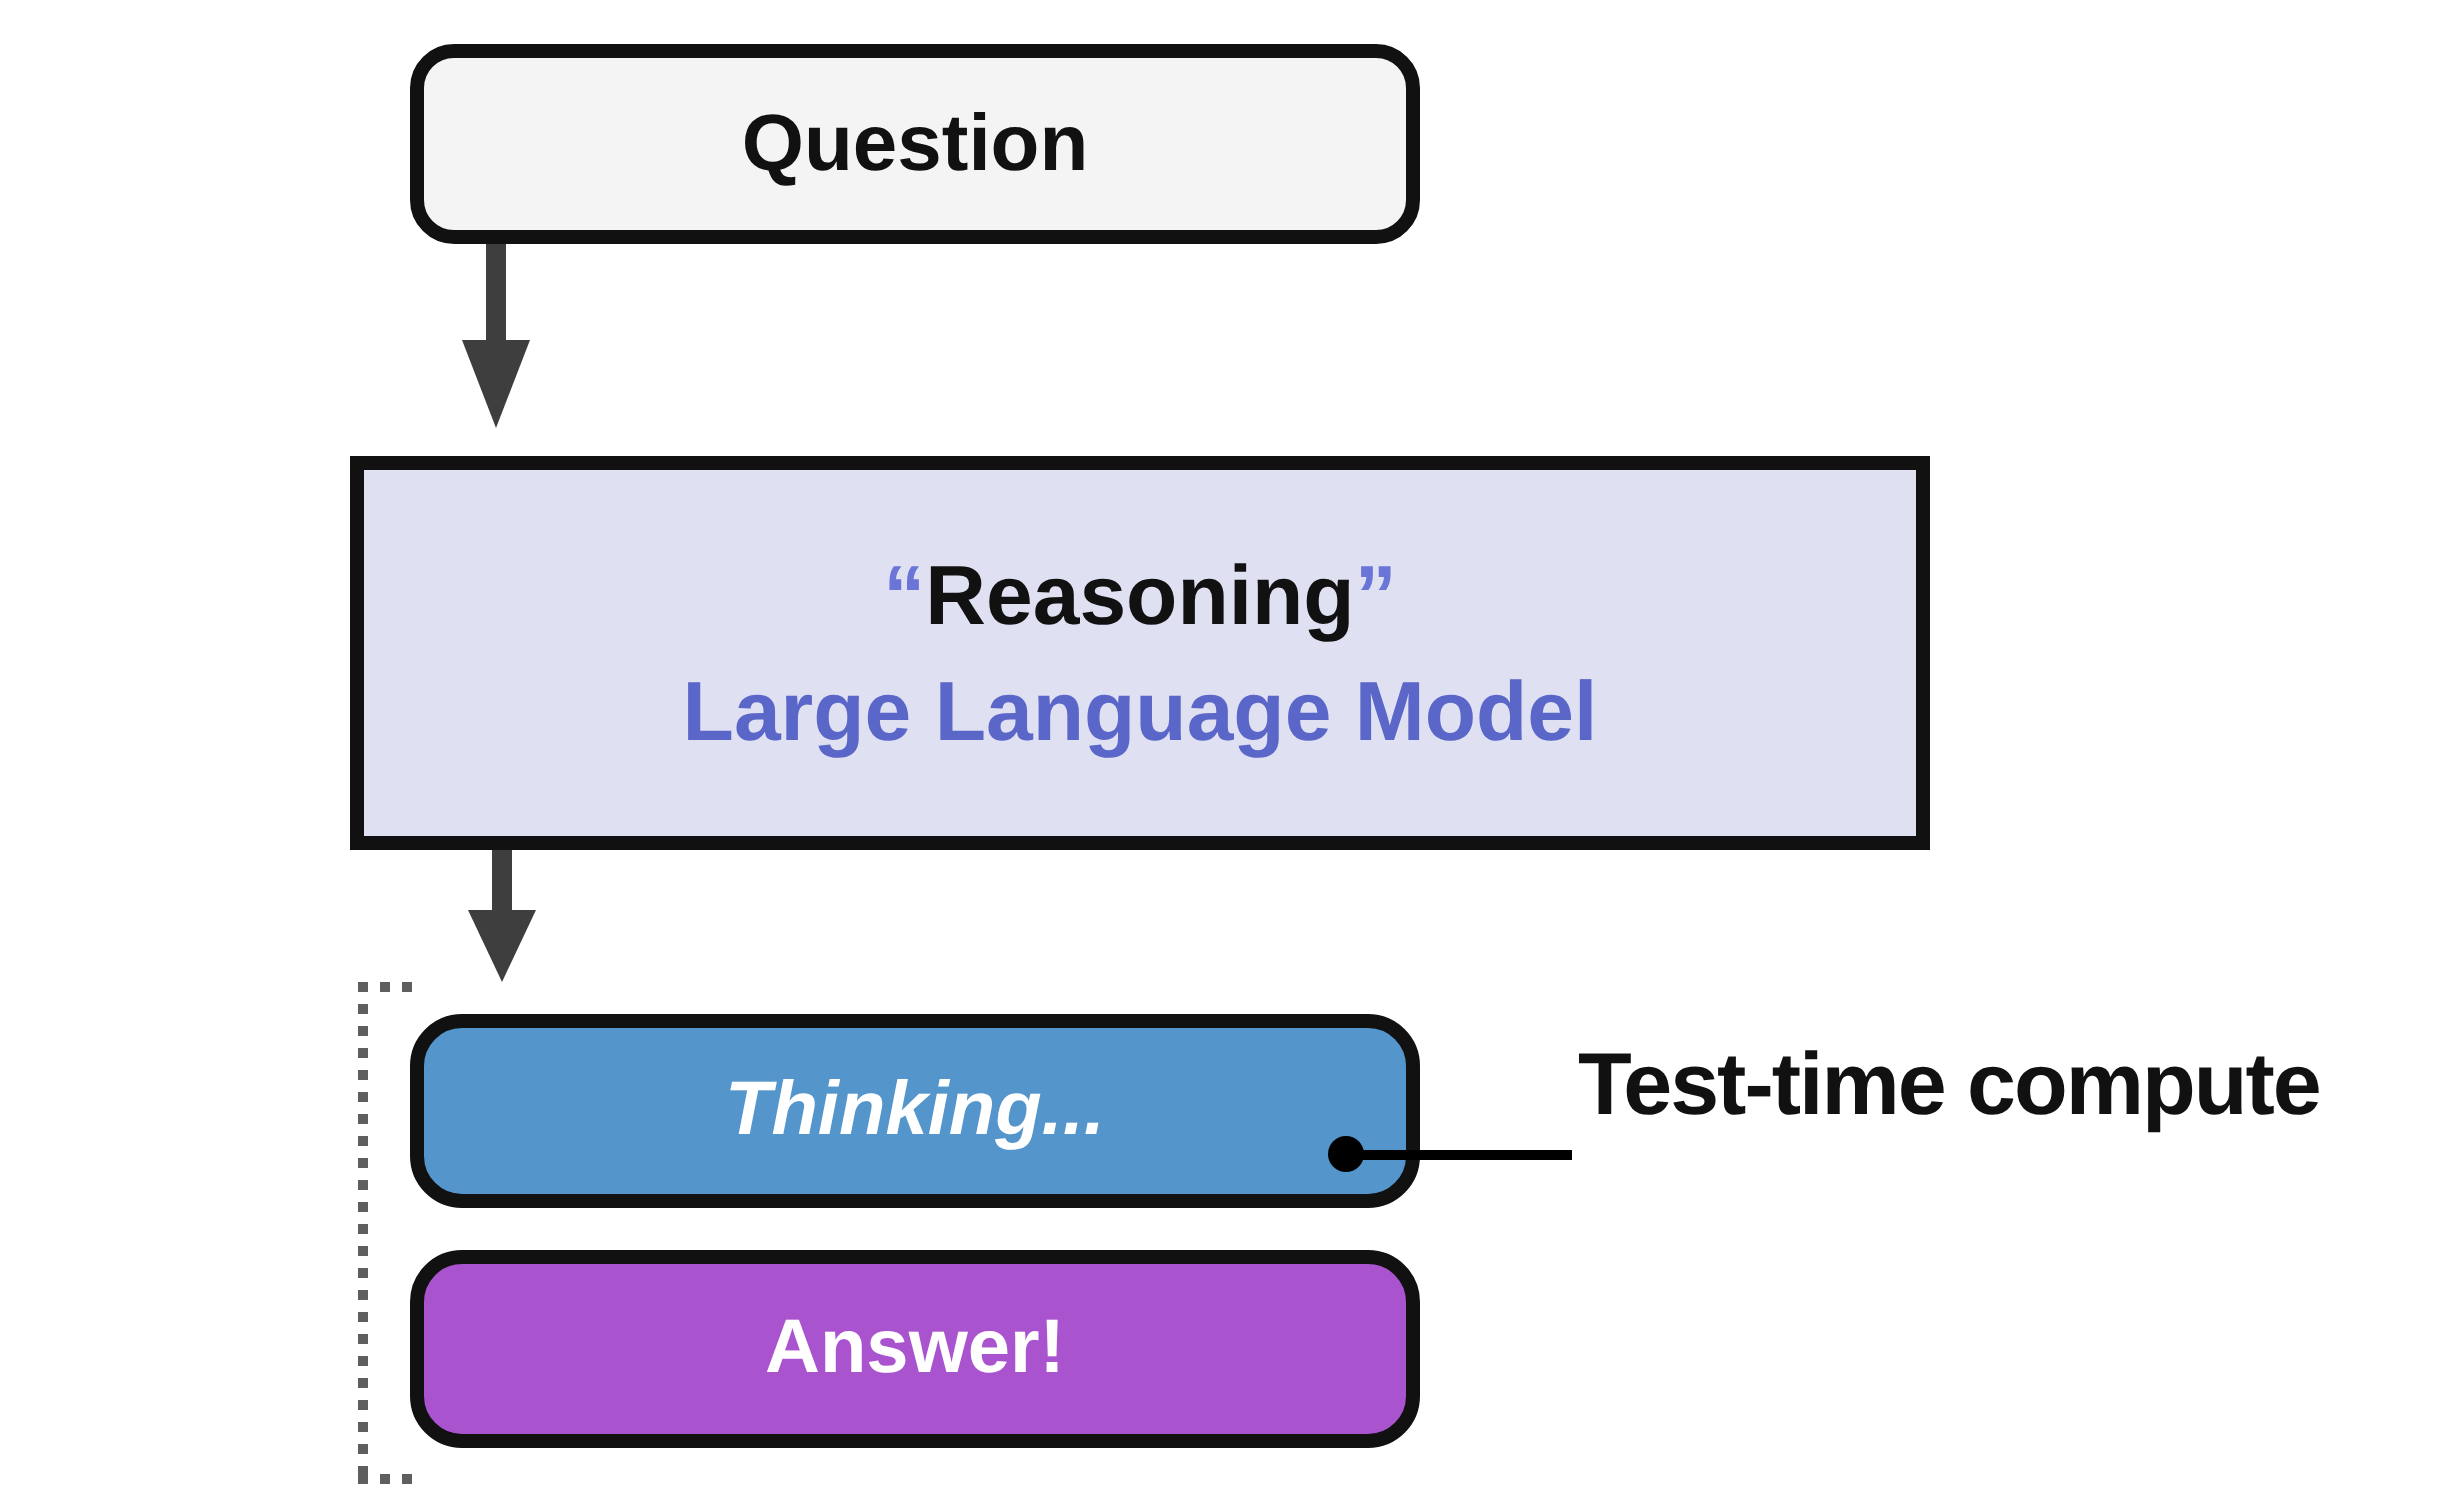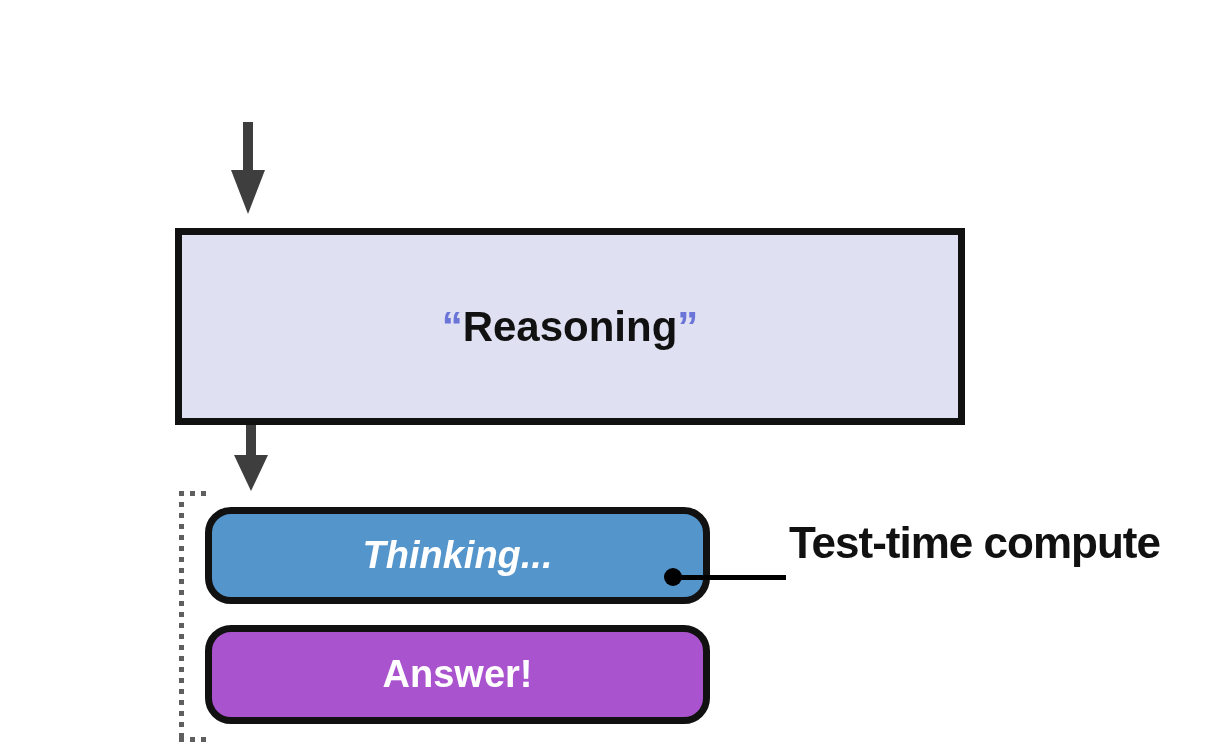--- a/index.html
+++ b/index.html
@@ -81,28 +81,32 @@
   .think-longer{
     position:absolute;left:786px;top:558px;font-size:33px;color:var(--ink);white-space:nowrap;
   }
   .think-longer .think-word{color:var(--think-blue);font-weight:700;}
 </style>
 </head>
 <body>
 
 <div class="canvas">
 
+  <div class="node question-box">
+    <span class="label">Question</span>
+  </div>
 
   <div class="arrow-shaft shaft-1"></div>
   <div class="arrow-head head-1"></div>
 
   <div class="node llm-box">
     <div class="llm-line1">
       <span class="q">“</span><span>Reasoning</span><span class="q">”</span>
     </div>
+    <div class="llm-line2">Large Language Model</div>
   </div>
 
   <div class="arrow-shaft shaft-2"></div>
   <div class="arrow-head head-2"></div>
 
   <div class="dotted-v"></div>
   <div class="dotted-h tick-top"></div>
   <div class="dotted-h tick-bottom"></div>
 
   <div class="node answer-box">

